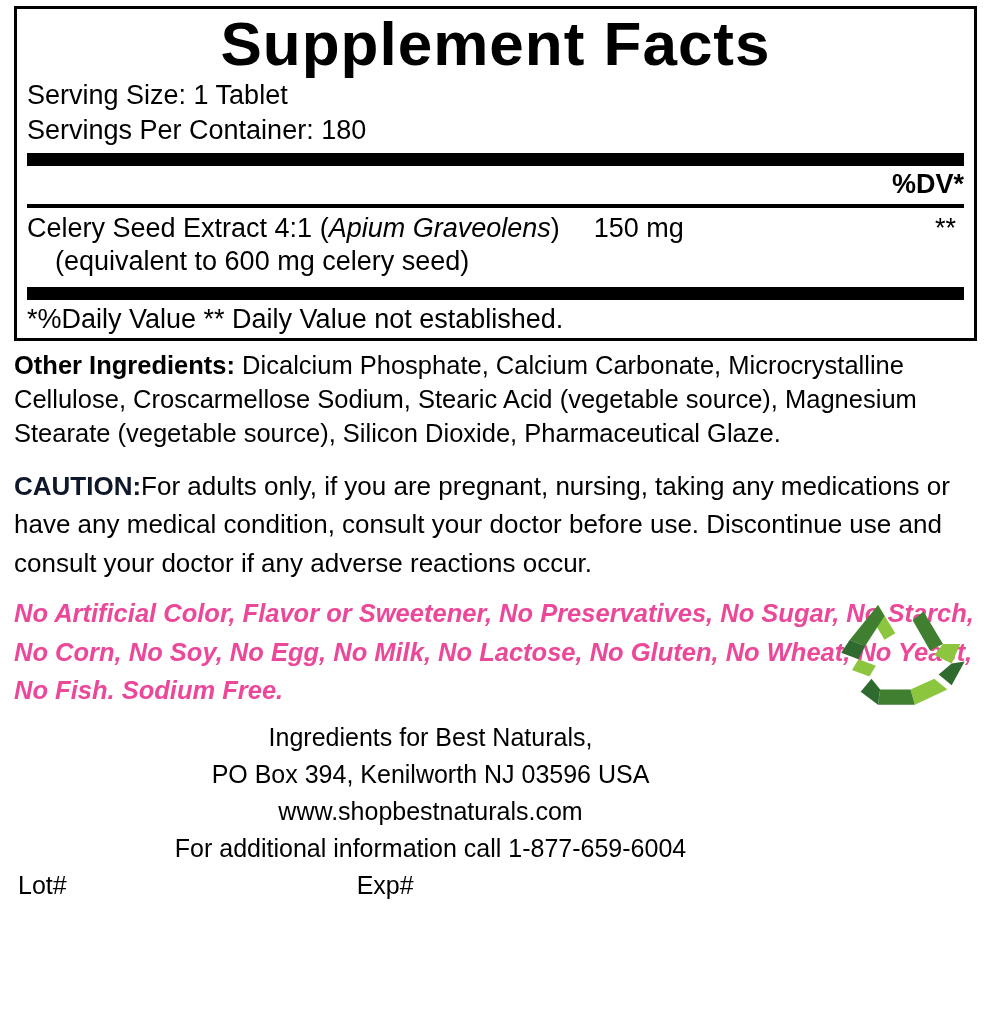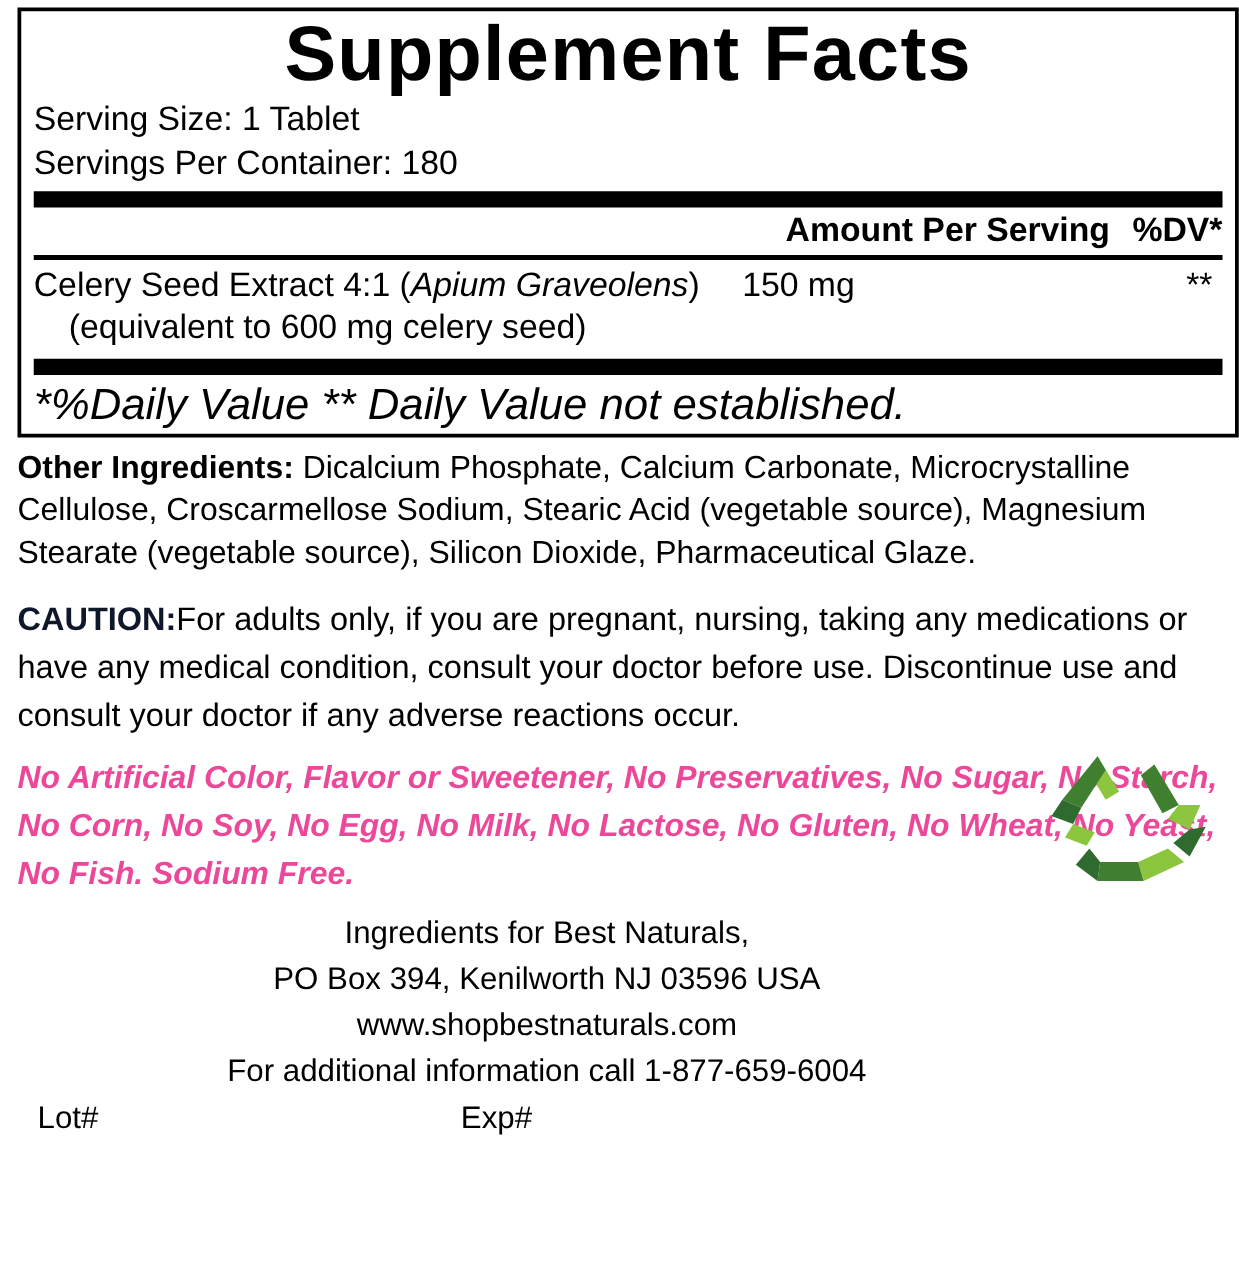--- a/index.html
+++ b/index.html
@@ -12,21 +12,21 @@
     height: 1024px;
     font-family: "Liberation Sans", sans-serif;
     color: #000000;
     overflow: hidden;
   }
   .page {
     position: relative;
     width: 991px;
     height: 788px;
     box-sizing: border-box;
-    padding: 6px 0 0 14px;
+    padding: 6px 14px 0 14px;
   }
 
   
   .facts-panel {
     border: 3px solid #000;
     box-sizing: border-box;
     padding: 0 10px 0 10px;
     margin: 0 0 0 0;
   }
   .facts-title {
@@ -86,23 +86,22 @@
     font-size: 27px;
     padding-right: 8px;
   }
   .nutrient-sub {
     font-size: 27px;
     padding-left: 28px;
     padding-top: 2px;
     padding-bottom: 4px;
   }
   .dv-note {
-    font-size: 35px;
+    font-size: 27px;
     padding: 4px 0 3px 0;
-    font-style: italic;
   }
 
   
   .other-ing {
     font-size: 25.5px;
     line-height: 1.33;
     margin-top: 8px;
     text-align: left;
   }
   .other-ing .lead { font-weight: bold; }
@@ -135,21 +134,21 @@
     line-height: 1.48;
     padding-right: 130px;
   }
   .manufacturer .line { display: block; }
 
   .lot-row {
     display: flex;
     font-size: 25px;
     margin-top: 4px;
   }
-  .lot-row .lot { margin-left: 16px; text-align: center; }
+  .lot-row .lot { margin-left: 4px; text-align: center; }
   .lot-row .exp { margin-left: 290px; }
 
   
   .recycle {
     position: absolute;
     right: 22px;
     bottom: 72px;
     width: 130px;
     height: 120px;
   }
@@ -162,21 +161,20 @@
   <div class="facts-panel">
 
     <div class="facts-title">Supplement Facts</div>
 
     <div class="serving-line">Serving Size: 1 Tablet</div>
     <div class="serving-line">Servings Per Container: 180</div>
 
     <div class="rule-thick"></div>
 
     <div class="amount-row">
-      <span class="amt">Amount Per Serving</span>
       <span>%DV*</span>
     </div>
 
     <div class="rule-thin"></div>
 
     <div class="nutrient-row">
       <span class="nutrient-name"><span>Celery Seed Extract 4:1 (</span><i>Apium Graveolens</i><span>)</span></span>
       <span class="nutrient-amount">150 mg</span>
       <span class="nutrient-dv">**</span>
     </div>

